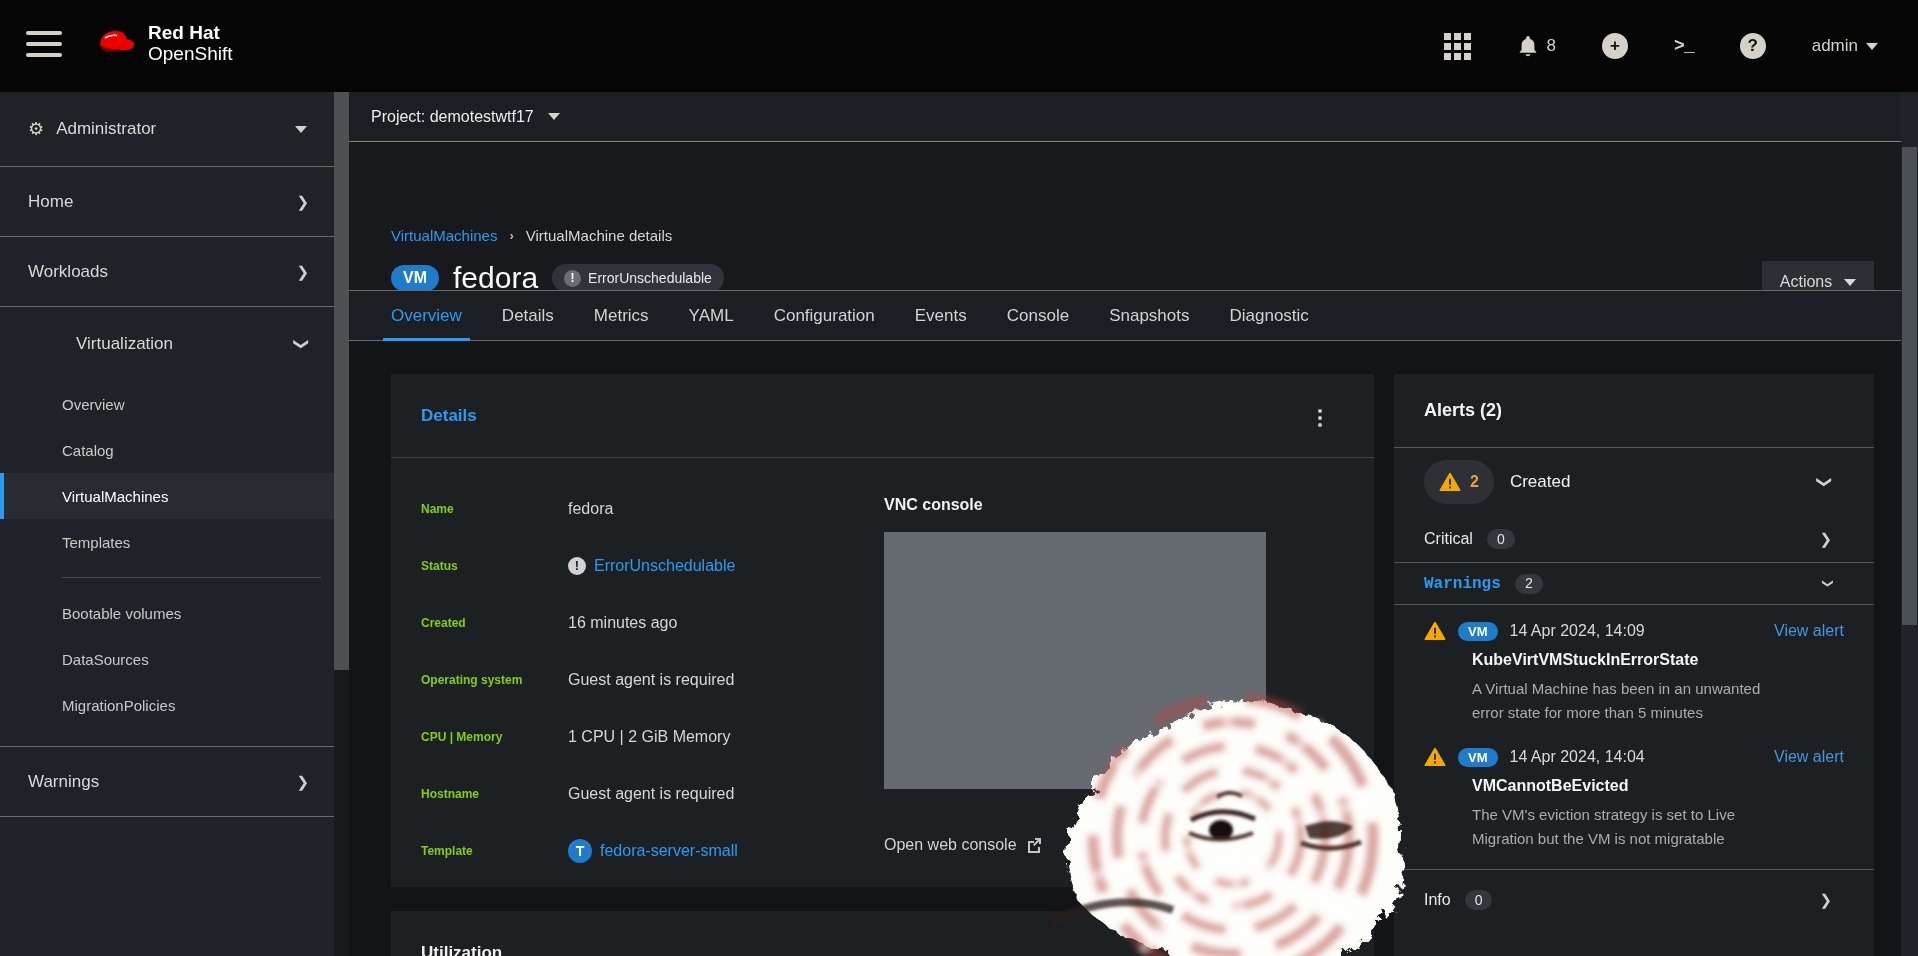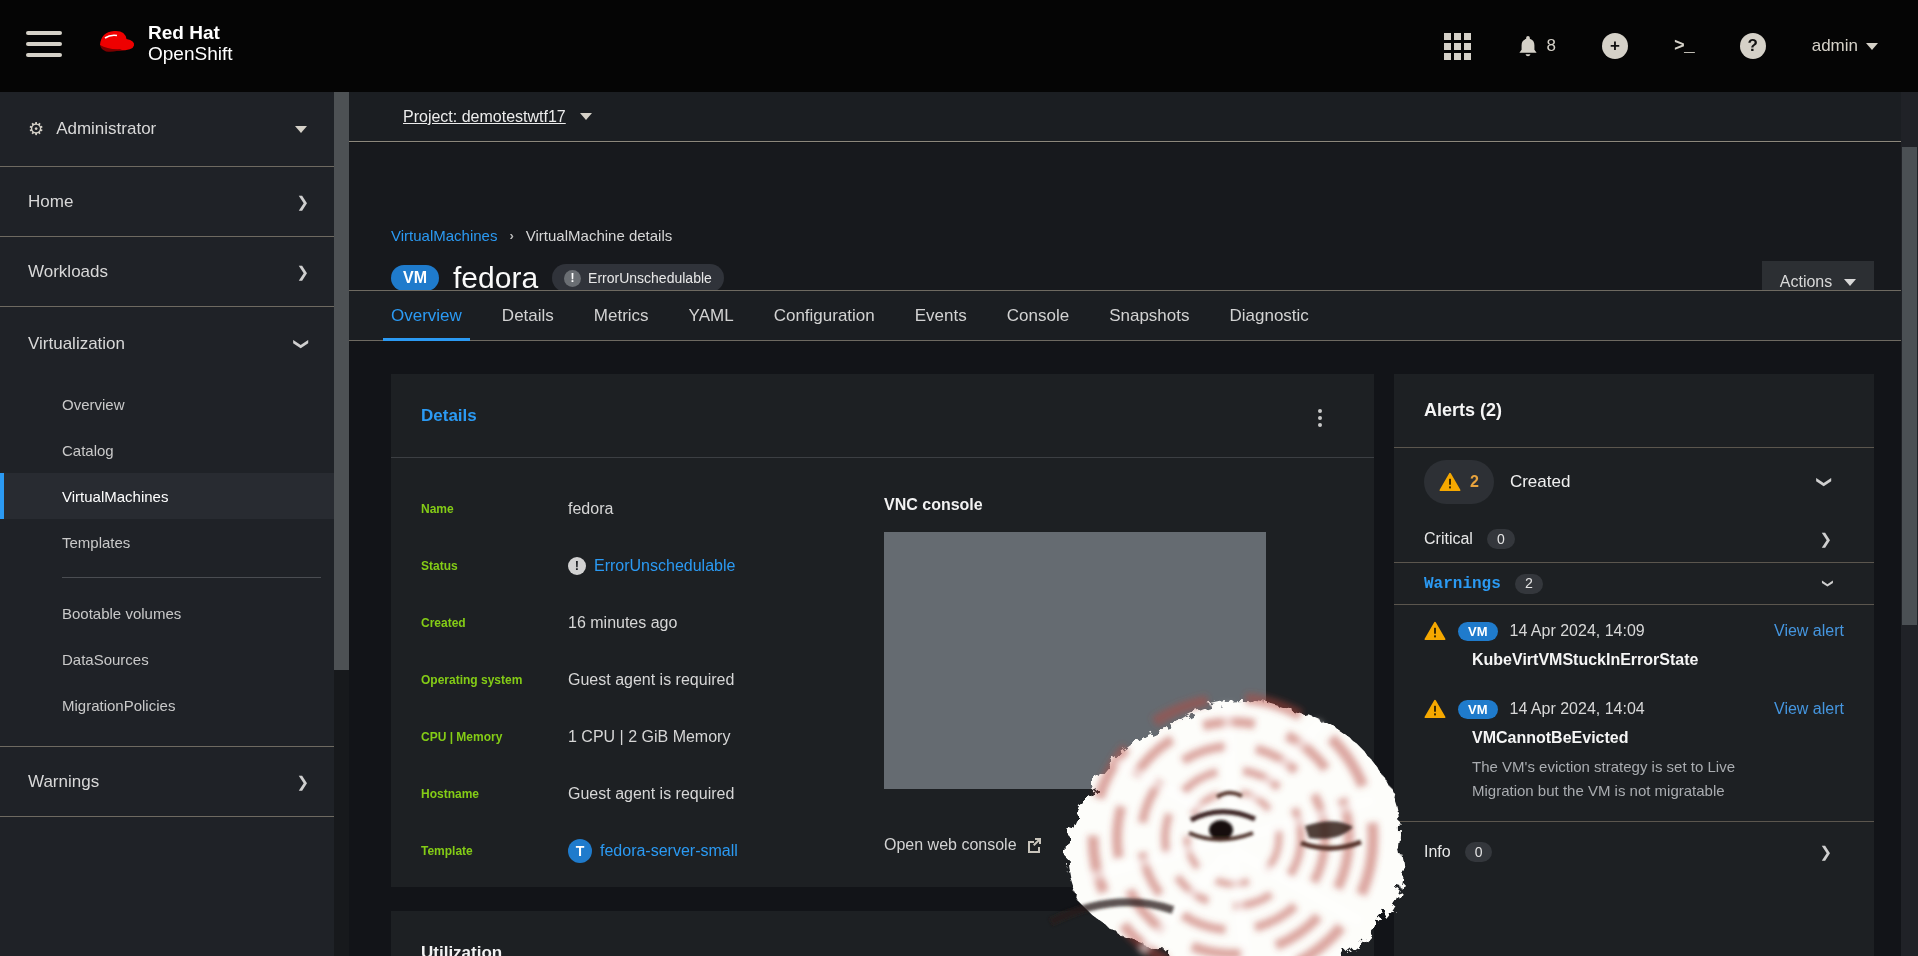--- a/index.html
+++ b/index.html
@@ -29,31 +29,31 @@
   .sb-scroll { position:absolute; right:0; top:0; width:15px; bottom:0; background:#17191c; }
   .sb-scroll .thumb { position:absolute; left:0; top:0; width:15px; height:578px; background:#4d5154; }
   .persp { height:75px; border-bottom:1px solid #6e6a61; display:flex; align-items:center; padding:0 28px; gap:12px; font-size:17px; cursor:pointer; }
   .gear { font-size:18px; color:#d5d1c8; }
   .persp .caret-down { margin-left:auto; margin-right:14px; }
   .nav-group { height:70px; display:flex; align-items:center; padding:0 28px; font-size:17px; border-bottom:1px solid #6e6a61; cursor:pointer; }
   .nav-group:last-child { border-bottom:none; }
   .nav-group .chev, .chev { margin-left:auto; margin-right:12px; color:#cfcfcf; font-size:15px; font-weight:bold; }
   .chev-r::after { content:"\276F"; }
   .chev-d { transform:rotate(90deg); }
-  .nav-exp { border-bottom:none; height:74px; }
+  .nav-exp { border-bottom:none; height:74px;margin-left:48px; }
   .nav-children { padding-bottom:18px; border-bottom:1px solid #6e6a61; }
   .nav-child { height:46px; display:flex; align-items:center; padding-left:62px; font-size:15px; color:#c9c9c9; cursor:pointer; position:relative; }
   .nav-child.active { background:#282b31; color:#fff; }
   .nav-child.active::before { content:""; position:absolute; left:0; top:0; bottom:0; width:4px; background:#2b9af3; }
   .child-divider { height:1px; background:#4a4d52; margin:12px 28px 12px 62px; }
 
   
   .main { position:absolute; left:349px; top:92px; right:0; bottom:0; background:#121418; }
   .project-bar { position:absolute; left:0; top:0; right:0; height:50px; background:#1b1e22; border-bottom:1px solid #8d887c;
-     display:flex; align-items:center; padding-left:54px; gap:14px; color:#ececec; font-size:16px;text-decoration:underline; }
+     display:flex; align-items:center; padding-left:22px; gap:14px; color:#ececec; font-size:16px; }
   .page-head { position:absolute; left:0; top:51px; right:0; height:239px; background:#17191d; }
   .breadcrumb { position:absolute; left:42px; top:84px; font-size:15px; display:flex; align-items:center; gap:12px; }
   .bc-link { color:#2b9af3; cursor:pointer; }
   .bc-sep { color:#b9b9b9; font-size:13px; font-weight:bold; }
   .bc-cur { color:#d6d6d6; }
   .title-row { position:absolute; left:42px; top:118px; display:flex; align-items:center; gap:14px; }
   .vm-badge { background:#1f7bcc; color:#fff; font-weight:bold; font-size:16px; border-radius:16px; padding:4px 12px; }
   .page-title { color:#fafafa; font-size:30px; }
   .status-pill { background:#30333a; border-radius:14px; height:28px; display:flex; align-items:center; gap:7px; padding:0 12px; }
   .status-pill .excl { width:17px; height:17px; border-radius:50%; background:#6a6e73; color:#fff; font-size:12px; font-weight:bold; display:flex; align-items:center; justify-content:center; }
@@ -352,20 +352,21 @@
           <svg class="warn-tri" viewBox="0 0 24 22">
               <path d="M12 2 L22.5 20 H1.5 Z" fill="#f5a800" stroke="#f5a800" stroke-width="2" stroke-linejoin="round"></path>
               <rect x="10.9" y="7.5" width="2.2" height="6.5" fill="#3b2a00"></rect>
               <rect x="10.9" y="15.8" width="2.2" height="2.2" fill="#3b2a00"></rect>
             </svg>
           <span class="vm-badge-sm">VM</span>
           <span class="alert-date">14 Apr 2024, 14:09</span>
           <span class="view-alert">View alert</span>
         </div>
         <div class="alert-name">KubeVirtVMStuckInErrorState</div>
+        <div class="alert-desc">A Virtual Machine has been in an unwanted error state for more than 5 minutes</div>
       </div>
 
       <div class="alert-item">
         <div class="alert-top">
           <svg class="warn-tri" viewBox="0 0 24 22">
               <path d="M12 2 L22.5 20 H1.5 Z" fill="#f5a800" stroke="#f5a800" stroke-width="2" stroke-linejoin="round"></path>
               <rect x="10.9" y="7.5" width="2.2" height="6.5" fill="#3b2a00"></rect>
               <rect x="10.9" y="15.8" width="2.2" height="2.2" fill="#3b2a00"></rect>
             </svg>
           <span class="vm-badge-sm">VM</span>

